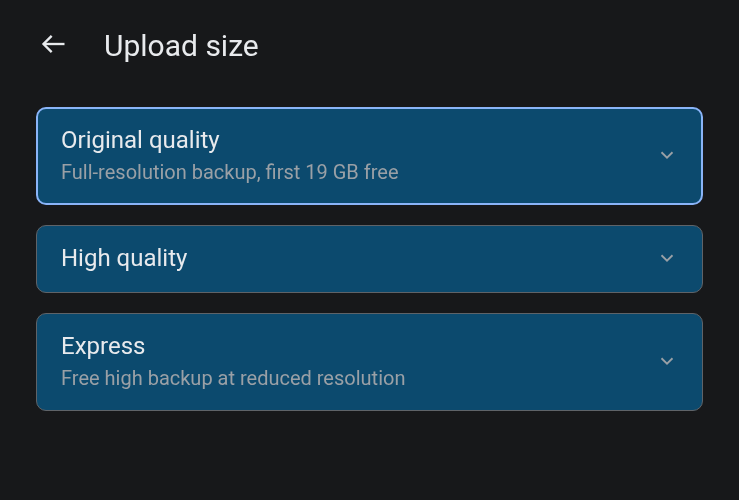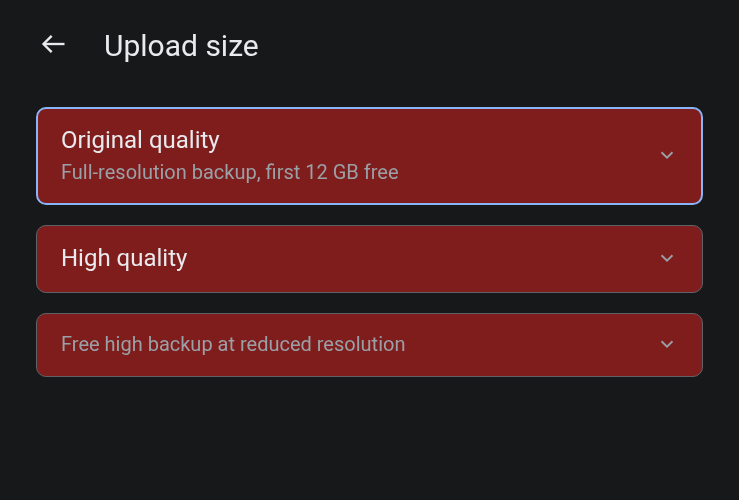--- a/index.html
+++ b/index.html
@@ -43,21 +43,21 @@
       font-weight: 400;
       color: #e8eaed;
     }
     .options {
       display: flex;
       flex-direction: column;
       gap: 20px;
       padding: 18px 36px 0 36px;
     }
     .option-card {
-      background: #7f1d1d;
+      background: #0c4a6e;
       border: 1px solid #5f6368;
       border-radius: 10px;
       padding: 18px 24px 20px 24px;
       display: flex;
       align-items: center;
       justify-content: space-between;
       cursor: pointer;
     }
     .option-card.selected {
       border: 2px solid #8ab4f8;
@@ -104,21 +104,21 @@
     </span>
   </button>
   <h1 class="title">Upload size</h1>
 </div>
 
 <div class="options">
 
   <div class="option-card selected">
     <div class="option-text">
       <div class="option-title">Original quality</div>
-      <div class="option-subtitle">Full-resolution backup, first 12 GB free</div>
+      <div class="option-subtitle">Full-resolution backup, first 19 GB free</div>
     </div>
     <span class="chevron">
       <svg viewBox="0 0 24 24">
           <polyline points="6 9 12 15 18 9"></polyline>
         </svg>
     </span>
   </div>
 
   <div class="option-card">
     <div class="option-text">
@@ -126,20 +126,21 @@
     </div>
     <span class="chevron">
       <svg viewBox="0 0 24 24">
           <polyline points="6 9 12 15 18 9"></polyline>
         </svg>
     </span>
   </div>
 
   <div class="option-card">
     <div class="option-text">
+      <div class="option-title">Express</div>
       <div class="option-subtitle">Free high backup at reduced resolution</div>
     </div>
     <span class="chevron">
       <svg viewBox="0 0 24 24">
           <polyline points="6 9 12 15 18 9"></polyline>
         </svg>
     </span>
   </div>
 
 </div>

